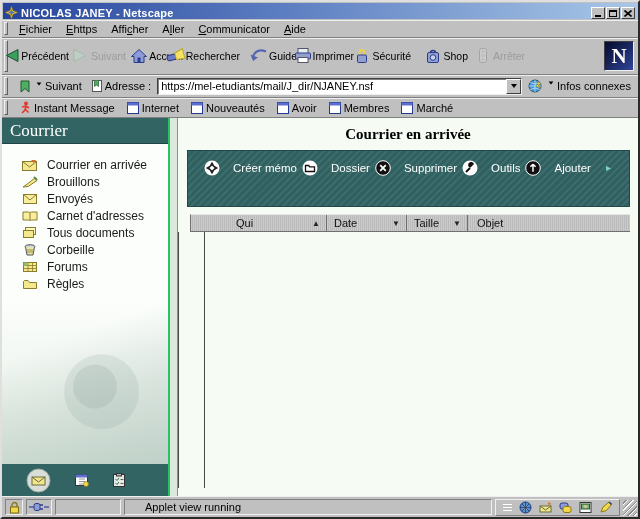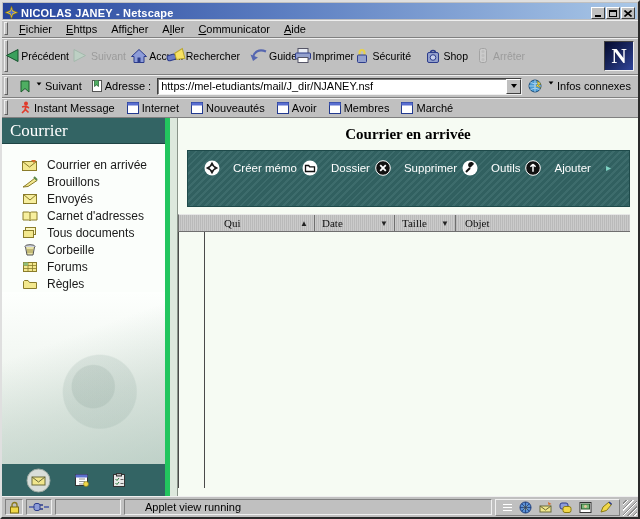--- a/index.html
+++ b/index.html
@@ -63,21 +63,21 @@
     border:1px solid; border-color:#404040 #efefef #efefef #404040;
     box-shadow:inset 1px 1px 0 #808080;
   }
   .url-box input{ flex:1; border:none; outline:none; font-size:11px; font-family:"Liberation Sans",sans-serif; padding:0 3px; background:transparent; }
   .dd-btn{ width:15px; height:15px; background:#c0c0c0; border:1px solid; border-color:#fff #404040 #404040 #fff; display:flex; align-items:center; justify-content:center; flex:0 0 auto; }
 
   .personalbar{ height:20px; flex:0 0 20px; font-size:11px; gap:4px;align-items:center; }
 
   
   .content{ flex:1; display:flex; background:#dde8dd; overflow:hidden; }
-  .sidebar{ width:168px; flex:0 0 168px; display:flex; flex-direction:column; background:#fbfefb; border-right:5px solid #22c55e; }
+  .sidebar{ width:168px; flex:0 0 168px; display:flex; flex-direction:column; background:#fbfefb; border-right:2px solid #22c55e; }
   .sb-header{
     height:26px; flex:0 0 26px; background:#336464; border-bottom:1px solid #1e4444;
     color:#fff; font-family:"Liberation Serif", serif; font-size:17px;
     display:flex; align-items:center; padding-left:8px;
   }
   .sb-list{ padding:12px 0 0 20px; }
   .sb-item{ display:flex; align-items:center; gap:9px; height:17px; font-size:12px; color:#1a1a1a; white-space:nowrap; }
   .sb-watermark{
     flex:1;
     background:
@@ -97,25 +97,25 @@
     background-image:repeating-linear-gradient(135deg, rgba(255,255,255,0.05) 0 2px, rgba(0,0,0,0.04) 2px 5px);
     border:1px solid #1e4a4a;
     display:flex; justify-content:space-between; padding:9px 18px 0 16px;
     color:#fff; font-size:11.5px;
   }
   .tb-btn{ display:flex; align-items:flex-start; gap:13px; height:18px; white-space:nowrap; }
   .tb-btn .lbl{ line-height:16px; }
   .submenu-arrow{ color:#7fd4c4; font-size:10px; line-height:16px; margin-left:2px; }
 
   .tbl-header{
-    margin:7px 8px 0 0; height:18px; flex:0 0 18px; display:flex;
+    margin:7px 8px 0 12px; height:18px; flex:0 0 18px; display:flex;
     background:#c4c4c4;
     background-image:repeating-linear-gradient(90deg, rgba(255,255,255,0.12) 0 1px, rgba(0,0,0,0.05) 1px 2px);
     border-top:1px solid #e6e6e6; border-bottom:1px solid #6f6f6f; border-left:1px solid #6f6f6f;
-    font-size:11px; color:#111;font-family:Liberation Serif, serif;
+    font-size:11px; color:#111;
   }
   .col{ display:flex; align-items:center; border-right:1px solid #6f6f6f; }
   .col .arr{ margin-left:auto; margin-right:6px; font-size:8px; color:#222; }
   .col-qui{ width:136px; padding-left:45px; }
   .col-date{ width:80px; padding-left:7px; }
   .col-taille{ width:61px; padding-left:7px; }
   .col-objet{ flex:1; padding-left:9px; border-right:none; }
 
   .tbl-body{ flex:1; margin:0 8px 8px 0; border-left:1px solid #4a4a4a; display:flex; }
   .sel-col{ width:26px; border-right:1px solid #4a4a4a; }

